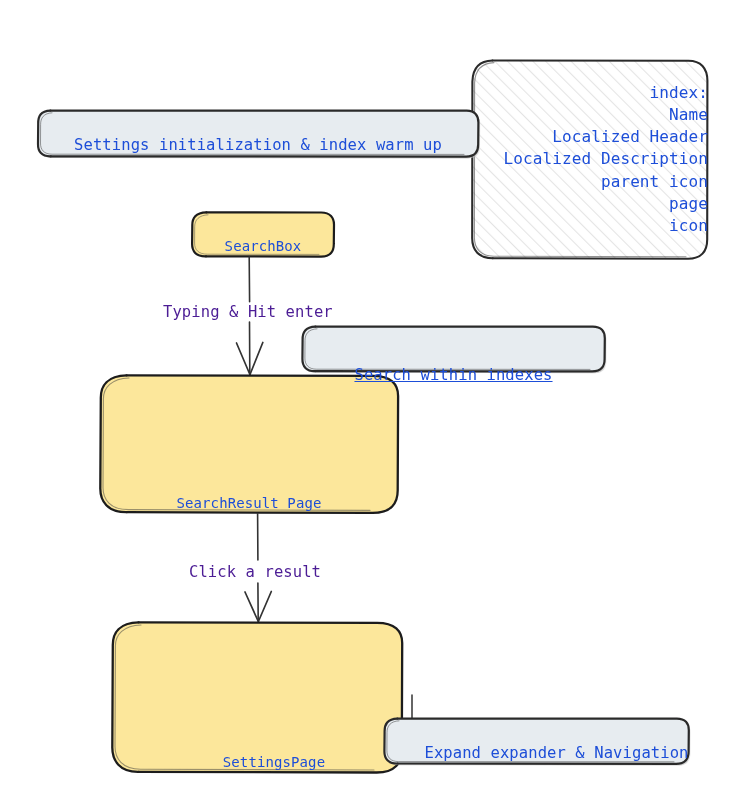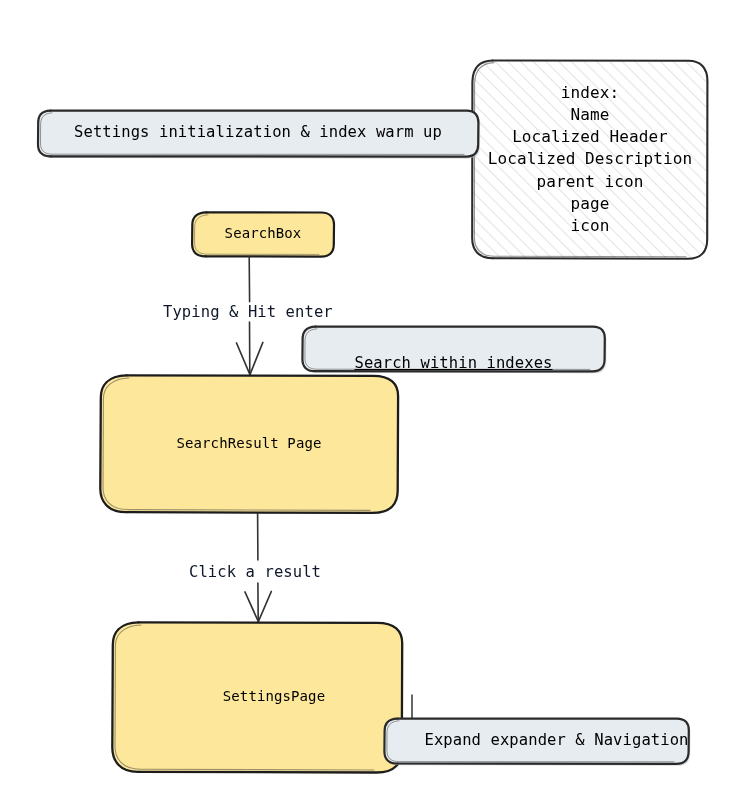--- a/index.html
+++ b/index.html
@@ -23,35 +23,35 @@
   svg.canvas {
     position: absolute;
     top: 0; left: 0;
     width: 750px;
     height: 806px;
     display: block;
   }
   .node-label {
     position: absolute;
     display: flex;
-    align-items: center;
+    align-items: flex-end;
     justify-content: center;
     text-align: center;
-    color: #000000;
+    color: #1d4ed8;
     white-space: pre;
     pointer-events: none;
     line-height: 1.38;
   }
   .lbl-process   { font-size: 15.5px; letter-spacing: 0.1px; }
   .lbl-node      { font-size: 14px; letter-spacing: 0.1px; }
   .lbl-edge      { font-size: 15.5px; letter-spacing: 0.1px; }
   .lbl-note      { font-size: 16px; letter-spacing: 0.1px; flex-direction: column; }
   .edge-text {
     position: absolute;
-    color: #0f172a;
+    color: #4c1d95;
     background: #ffffff;
     white-space: nowrap;
     padding: 0 3px;
   }
 </style>
 </head>
 <body>
 
 <div id="diagram-root">
 

